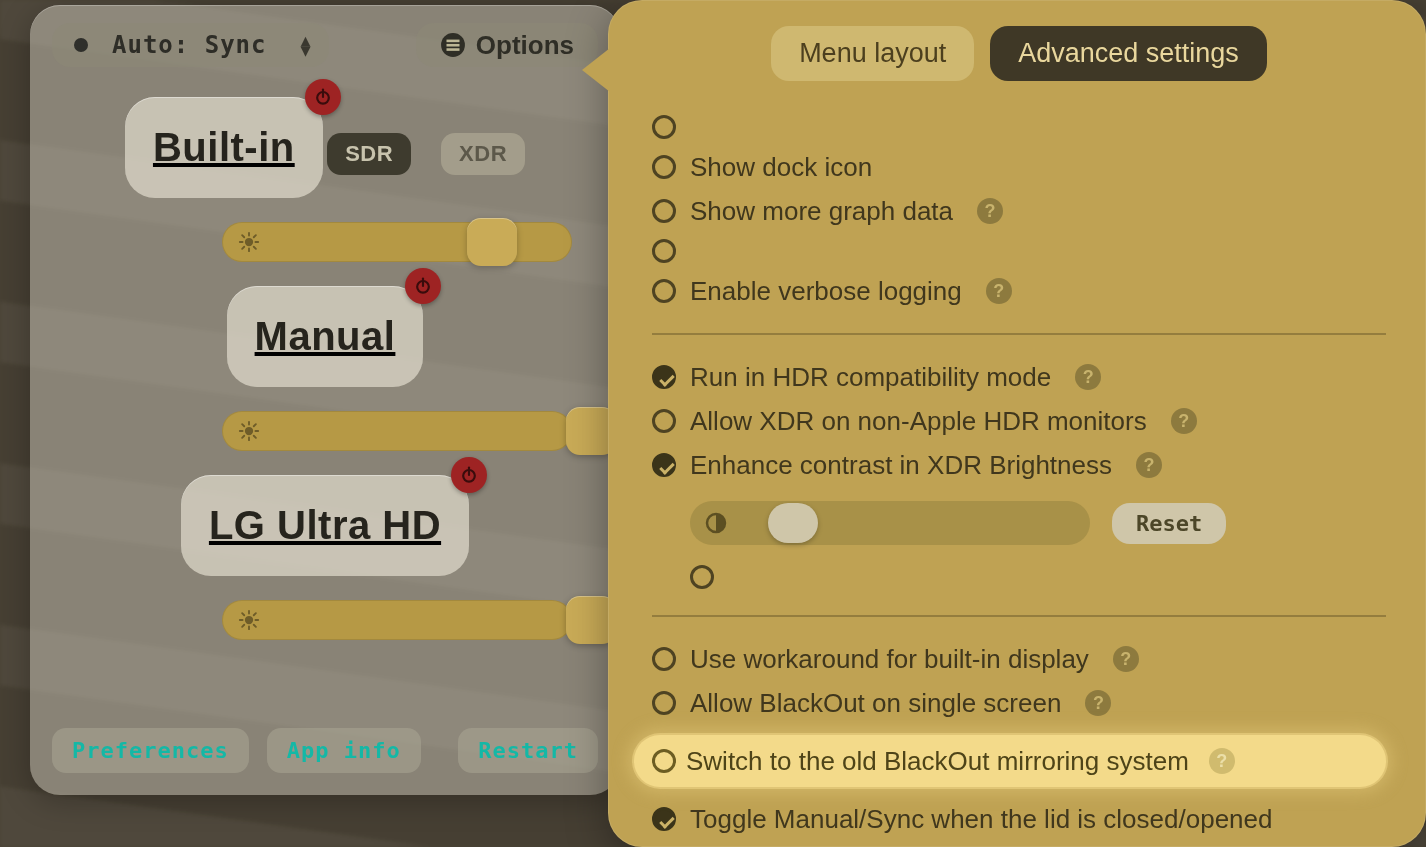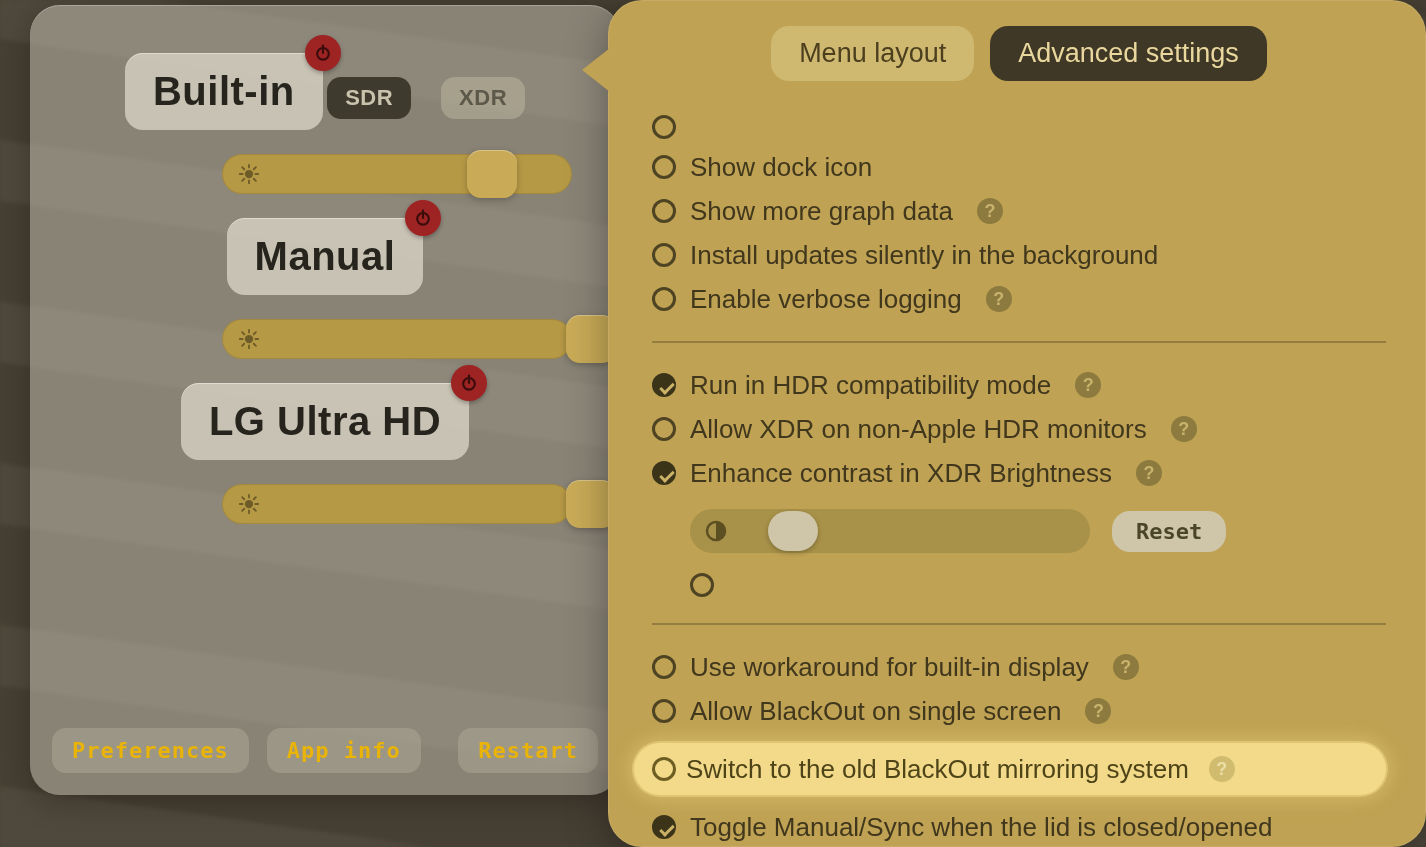--- a/index.html
+++ b/index.html
@@ -42,23 +42,24 @@
 .options-pill .icon { width: 26px; height: 26px; }
 .options-text { font-size: 26px; font-weight: 700; color: #2f2e26; }
 
 .display-block { margin-top: 30px; text-align: center; }
 .display-block.secondary { margin-top: 24px; }
 
 .display-card {
   position: relative;
   display: inline-block;
   background: rgba(220,215,200,0.75);
-  border-radius: 18px;
-  padding: 16px 28px;
+  border-radius: 30px;
+  padding: 28px 28px;
   box-shadow: inset 0 1px 0 rgba(255,255,255,0.4);
+  text-decoration: underline;
 }
 .display-name { font-size: 40px; font-weight: 900; color: #26241d; letter-spacing: 0.5px; }
 
 .power-badge {
   position: absolute;
   top: -18px; right: -18px;
   width: 36px; height: 36px; border-radius: 50%;
   background: #9e2323;
   display:flex; align-items:center; justify-content:center;
   box-shadow: 0 2px 4px rgba(0,0,0,0.3);
@@ -98,21 +99,21 @@
 
 .footer-row {
   position: absolute; bottom: 22px; left: 22px; right: 22px;
   display: flex; align-items: center; gap: 18px;
 }
 .footer-btn {
   background: rgba(170,166,147,0.55);
   border-radius: 14px;
   padding: 10px 20px;
   font-family: ui-monospace, Menlo, Consolas, monospace;
-  font-size: 22px; font-weight: 600; color: #eab308; letter-spacing: 1px;
+  font-size: 22px; font-weight: 600; color: #14b8a6; letter-spacing: 1px;
 }
 .footer-btn.restart { margin-left: auto; }
 
 
 .popover {
   position: absolute;
   left: 608px; top: 0;
   width: 818px; height: 847px;
   background: #bfa253;
   border-radius: 34px;
@@ -205,20 +206,41 @@
 .highlight-row .help { background:#d0bb6e; color:#ebdfa8; }
 
 svg { display:block; }
 </style>
 </head>
 <body>
 
 <div class="bg-stripes"></div>
 
 <div class="left-panel">
+  <div class="top-row">
+    <div class="pill mode-pill">
+      <span class="mode-dot"></span>
+      <span class="mono">Auto: Sync</span>
+      <span class="chevrons">
+          <span>▴</span>
+          <span>▾</span>
+        </span>
+    </div>
+    <div class="pill options-pill">
+      <span class="icon">
+        <svg viewBox="0 0 24 24">
+            <circle cx="12" cy="12" r="11" fill="#2f2e26"></circle>
+          <rect x="6" y="7" width="12" height="2.4" fill="#bdb795"></rect>
+          <rect x="6" y="11" width="12" height="2.4" fill="#bdb795"></rect>
+          <rect x="6" y="15" width="12" height="2.4" fill="#bdb795"></rect>
+        </svg>
+      </span>
+      <span class="options-text">Options</span>
+    </div>
+  </div>
 
   <div class="display-block">
     <div class="display-card">
       <div class="display-name">Built-in</div>
       <div class="power-badge">
         <svg viewBox="0 0 24 24">
             <circle cx="12" cy="13" r="7" fill="none" stroke="#3a0c0c" stroke-width="2.6"></circle>
             <line x1="12" y1="3" x2="12" y2="12" stroke="#3a0c0c" stroke-width="2.6" stroke-linecap="round"></line>
           </svg>
       </div>
@@ -329,21 +351,20 @@
       <span class="radio"></span>
       <span class="label">Show dock icon</span>
     </div>
     <div class="opt">
       <span class="radio"></span>
       <span class="label">Show more graph data</span>
       <span class="help">?</span>
     </div>
     <div class="opt">
       <span class="radio"></span>
-      <span class="label">Install updates silently in the background</span>
     </div>
     <div class="opt">
       <span class="radio"></span>
       <span class="label">Enable verbose logging</span>
       <span class="help">?</span>
     </div>
 
     <hr class="divider">
 
     <div class="opt">

